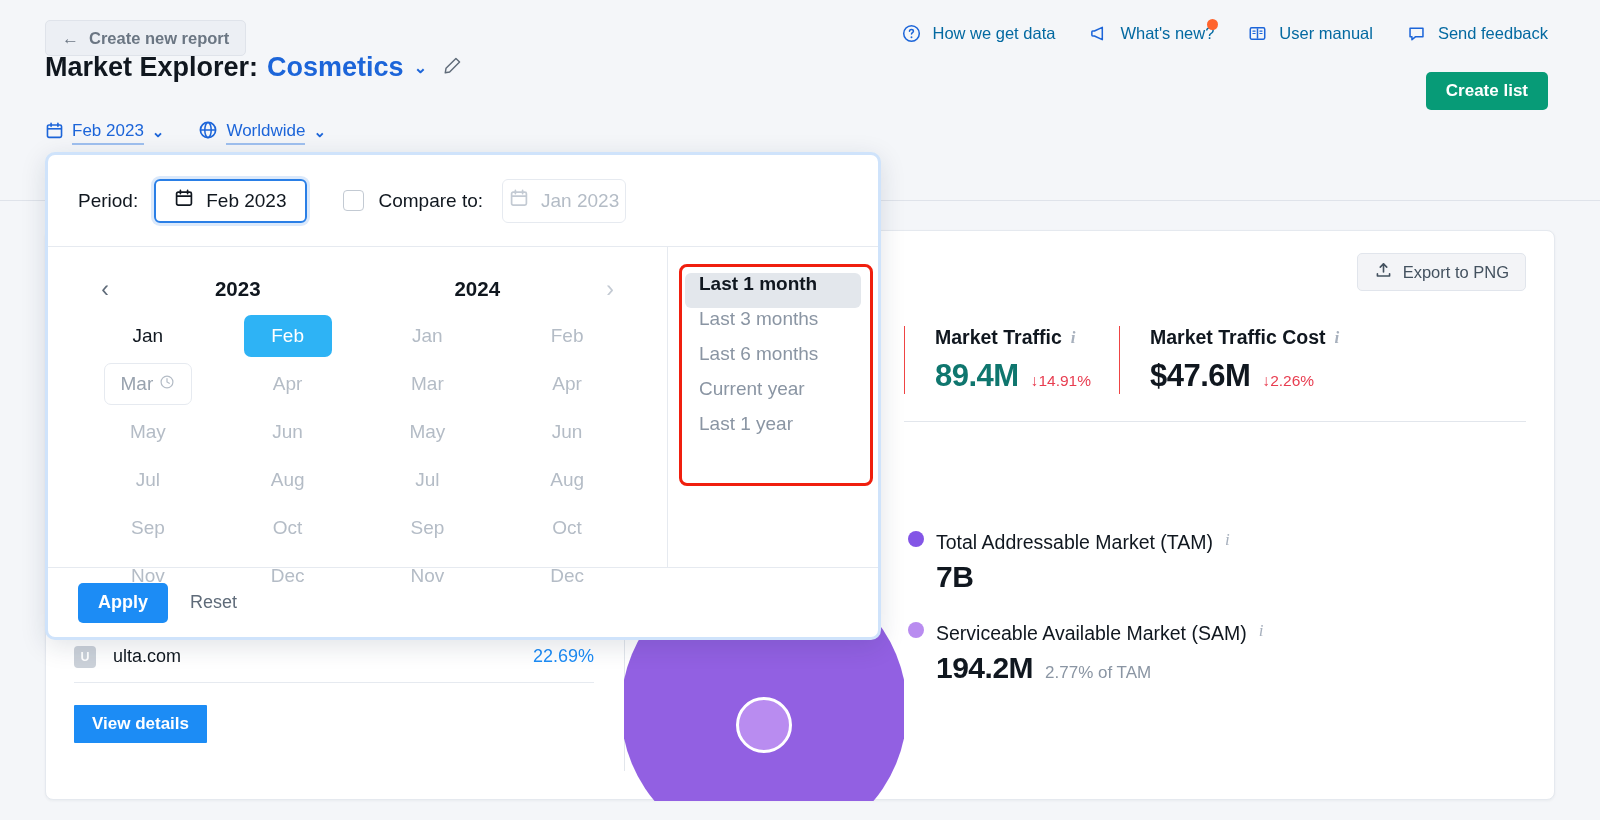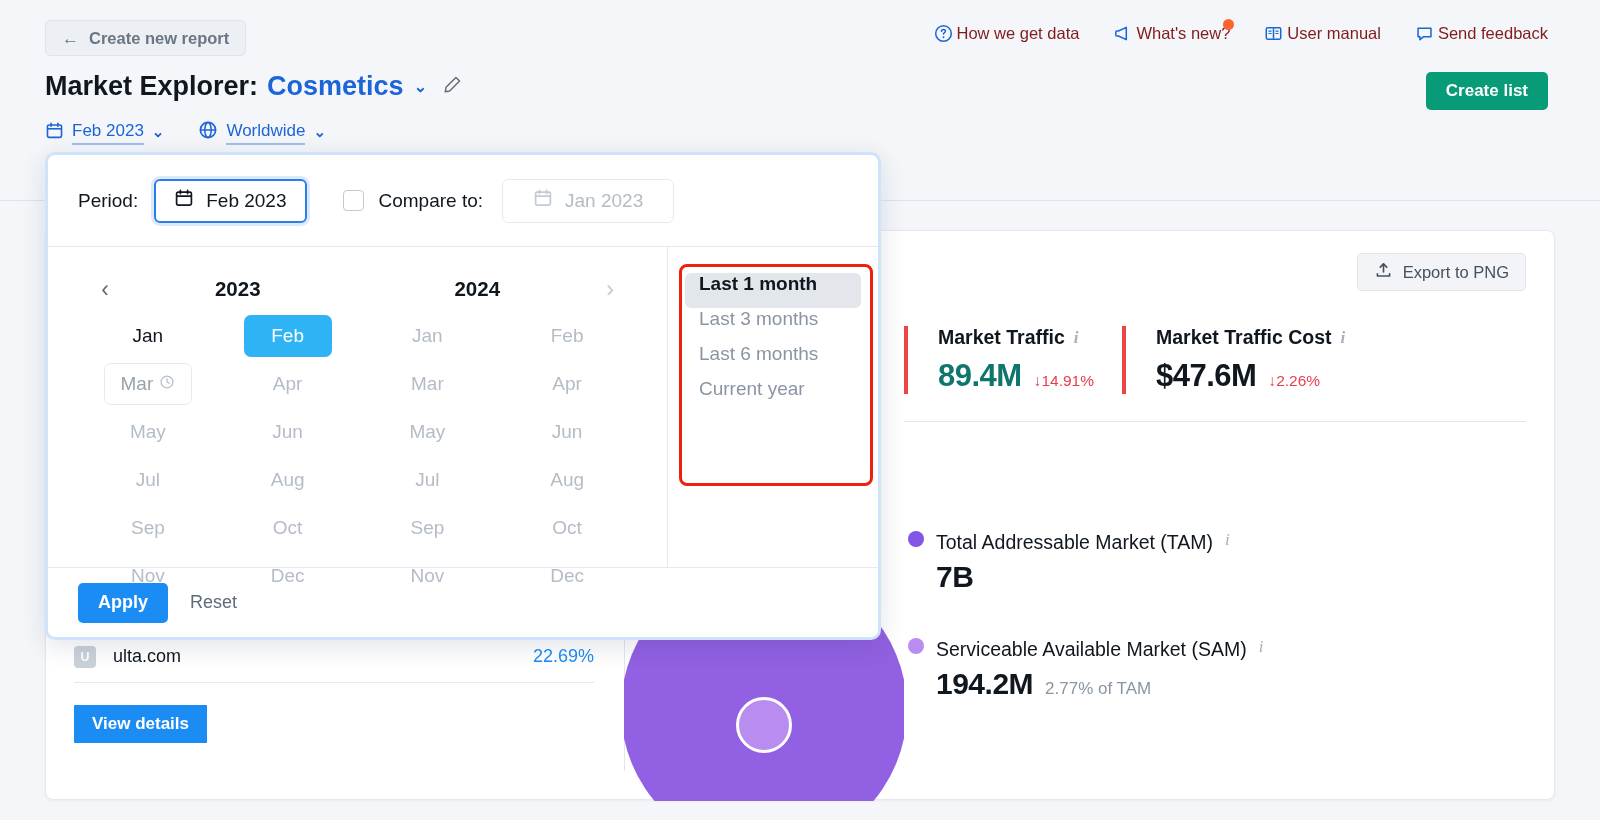--- a/index.html
+++ b/index.html
@@ -19,31 +19,31 @@
     height: 36px; padding: 0 16px;
     display: flex; align-items: center; gap: 10px;
     background: #eceff4; border: 1px solid #dfe3ea; border-radius: 5px;
     color: #6b7683; font-size: 16.5px; font-weight: 600;
     cursor: pointer;
   }
   .create-new-report .arrow { font-size: 17px; line-height: 1; color: #6b7683; }
 
   .topnav { position: absolute; right: 52px; top: 24px; display: flex; align-items: center; gap: 34px; }
   .topnav-item {
-    position: relative; display: flex; gap: 4px;
-    color: #7f1d1d; font-size: 16.5px; cursor: pointer; white-space: nowrap;
+    position: relative; display: flex; gap: 12px;
+    color: #0369a1; font-size: 16.5px; cursor: pointer; white-space: nowrap;
   }
   .topnav-item svg { display: block; }
   .newdot {
     position: absolute; right: -4px; top: -5px;
     width: 11px; height: 11px; border-radius: 50%; background: #ff642d;
   }
 
   .page-title {
-    position: absolute; left: 45px; top: 71px;
+    position: absolute; left: 45px; top: 52px;
     display: flex; align-items: center; gap: 9px;
     font-size: 27px; font-weight: 700; color: #10171f; white-space: nowrap;
   }
   .page-title .accent { color: #1c65d9; }
   .chev { color: #1c65d9; font-size: 16px; font-weight: 700; margin-left: 1px; }
   .pencil { margin-left: 6px; cursor: pointer; }
 
   .filters { position: absolute; left: 45px; top: 120px; display: flex; align-items: center; gap: 34px; }
   .filter-pill {
     display: flex; align-items: center; gap: 8px;
@@ -78,21 +78,21 @@
   .export-btn {
     position: absolute; right: 28px; top: 22px;
     height: 38px; padding: 0 16px;
     display: flex; align-items: center; gap: 10px;
     background: #f3f4f7; border: 1px solid #e1e5ec; border-radius: 5px;
     color: #43515f; font-size: 16.5px; cursor: pointer;
   }
 
   
   .metrics { position: absolute; left: 858px; top: 95px; display: flex; }
-  .metric { padding-left: 30px; border-left: 4px solid #ef4444; }
+  .metric { padding-left: 30px; border-left: 1px solid #ef4444; }
   .metric:first-child { padding-left: 30px; }
   .metric + .metric { margin-left: 28px; }
   .metric-label {
     display: flex; align-items: center; gap: 9px;
     font-size: 19.5px; font-weight: 700; color: #10171f; white-space: nowrap;
   }
   .metric-row { display: flex; align-items: baseline; gap: 12px; margin-top: 9px; }
   .metric-value { font-size: 31px; font-weight: 700; letter-spacing: -.5px; }
   .metric-value.blue { color: #0f766e; }
   .metric-value.dark { color: #10171f; }
@@ -103,21 +103,21 @@
   
   .tamsam { position: absolute; left: 862px; top: 300px; }
   .ts-head { display: flex; align-items: flex-start; gap: 12px; }
   .dot { width: 16px; height: 16px; border-radius: 50%; flex: none; }
   .dot.tam { background: #8355e6; }
   .dot.sam { background: #b98cf0; }
   .ts-title { font-size: 19.5px; color: #10171f; white-space: nowrap; }
   .ts-valrow { display: flex; align-items: baseline; gap: 12px; margin: 6px 0 0 28px; }
   .ts-value { font-size: 30px; font-weight: 700; color: #10171f; letter-spacing: -.5px; }
   .ts-sub { font-size: 17px; color: #8a95a3; }
-  .ts-block + .ts-block { margin-top: 44px; }
+  .ts-block + .ts-block { margin-top: 28px; }
 
   .info-i {
     font-family: "Liberation Serif", serif; font-style: italic;
     font-size: 17px; color: #a7b0bd; cursor: pointer; line-height: 1;
   }
 
   
   .bubble-wrap { position: absolute; left: 578px; top: 0; width: 280px; height: 570px; overflow: hidden; }
   .tam-circle {
     position: absolute; left: 50%; top: 335px; transform: translateX(-50%);
@@ -168,21 +168,21 @@
     font-size: 19px; color: #10171f; cursor: pointer;
   }
   .cmp-wrap { display: flex; align-items: center; gap: 15px; margin-left: 20px; }
   .cbox {
     width: 21px; height: 21px; border: 1.6px solid #c3cad3; border-radius: 4px;
     background: #fff; cursor: pointer;
   }
   .cmp-label { font-size: 19px; color: #10171f; }
   .cmp-box {
     display: flex; align-items: center; gap: 12px;
-    height: 44px; padding: 0 30px; margin-left: 4px;
+    height: 44px; padding: 0 6px; margin-left: 4px;
     border: 1px solid #e6eaf0; border-radius: 6px;
     font-size: 19px; color: #b4bcc6; cursor: pointer;
   }
 
   .pop-body { display: flex; height: 320px; }
   .cal-col { width: 620px; position: relative; border-right: 1px solid #e6eaf0; }
   .cal-nav {
     display: flex; align-items: center; padding: 30px 44px 0 44px;
   }
   .nav-arrow { font-size: 23px; color: #5f6b79; cursor: pointer; width: 26px; text-align: center; line-height: 1; }
@@ -549,20 +549,23 @@
             </div>
           <div class="preset-item">
               <span>Last 3 months</span>
             </div>
           <div class="preset-item">
               <span>Last 6 months</span>
             </div>
           <div class="preset-item">
               <span>Current year</span>
             </div>
+          <div class="preset-item">
+              <span>Last 1 year</span>
+            </div>
         </div>
         <div class="annot-box"></div>
       </div>
     </div>
 
     <div class="pop-foot">
       <div class="apply-btn">
         <span>Apply</span>
       </div>
       <div class="reset-btn">

